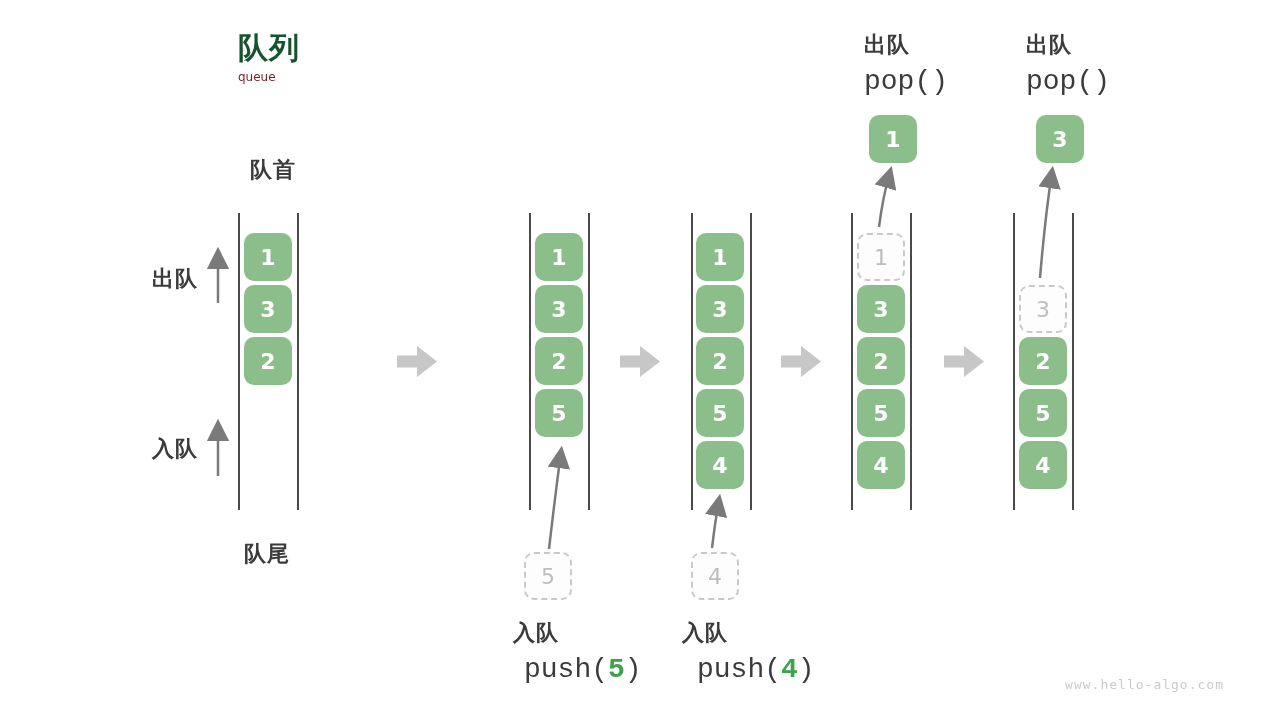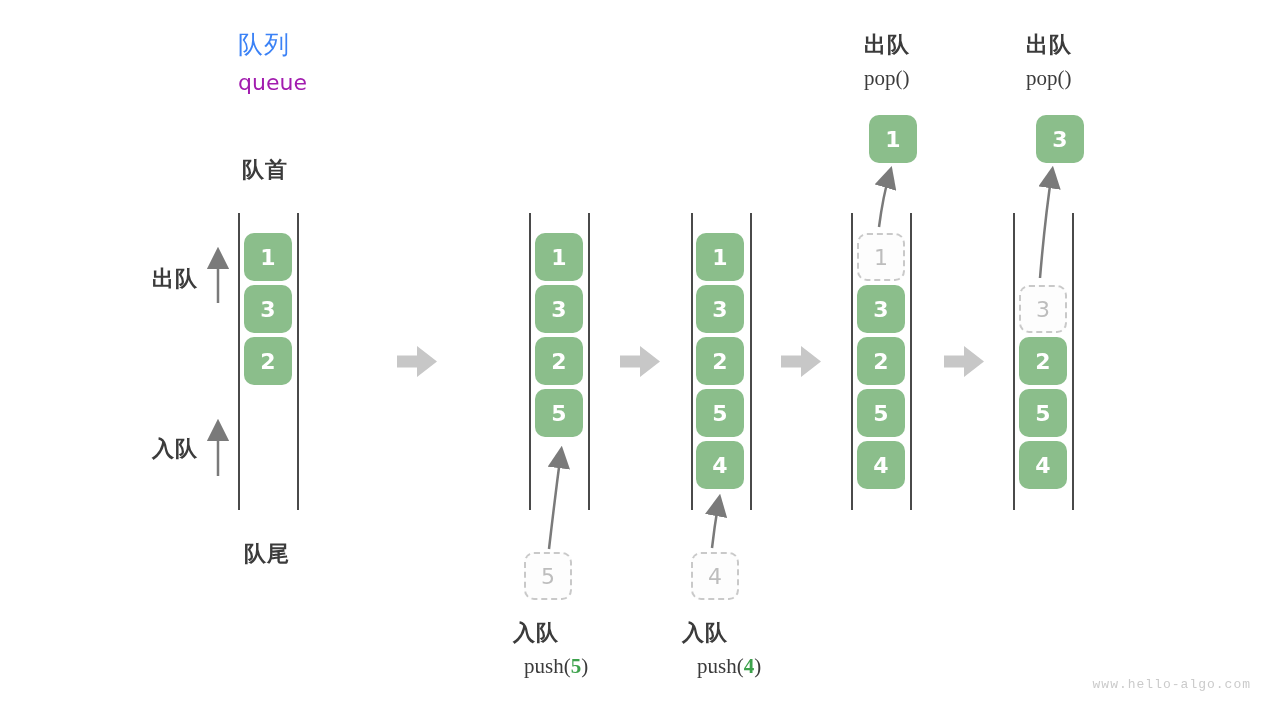--- a/index.html
+++ b/index.html
@@ -1,24 +1,24 @@
 <!DOCTYPE html>
 <html><head>
 <meta charset="utf-8">
 <style>
   html,body{margin:0;padding:0;background:#ffffff;}
   .canvas{
     position:relative;width:1280px;height:720px;background:#ffffff;overflow:hidden;
     font-family:"DejaVu Sans","Liberation Sans",sans-serif;color:#3b3b3b;
   }
   .abs{position:absolute;}
-  .title-zh{font-size:25px;font-weight:normal;color:#3b82f6;letter-spacing:1px;}
-  .title-en{font-size:22px;color:#a21caf;}
+  .title-zh{font-size:30px;font-weight:bold;color:#14532d;letter-spacing:1px;}
+  .title-en{font-size:12px;color:#7f1d1d;}
   .cn-label{font-size:22px;font-weight:bold;color:#3b3b3b;letter-spacing:1px;}
-  .code{font-family:Liberation Serif, serif;font-size:21px;color:#3b3b3b;}
+  .code{font-family:Liberation Mono, monospace;font-size:28px;color:#3b3b3b;}
   .code .arg{color:#3da24c;font-weight:bold;}
   .qline{position:absolute;top:213px;width:2px;height:297px;background:#4a4a4a;}
   .cell{
     position:absolute;width:48px;height:48px;border-radius:10px;background:#8bbe8b;
     color:#ffffff;font-size:22px;font-weight:bold;
     display:flex;align-items:center;justify-content:center;
   }
   .cell.ghost{
     background:#fdfdfd;border:2px dashed #c9c9c9;color:#bdbdbd;font-weight:normal;
     box-sizing:border-box;
@@ -31,21 +31,21 @@
   .overlay{position:absolute;left:0;top:0;pointer-events:none;}
 </style>
 </head>
 <body>
 
 <div class="canvas">
 
   <div class="abs title-zh" style="left:238px;top:28px;">队列</div>
   <div class="abs title-en" style="left:238px;top:70px;">queue</div>
 
-  <div class="abs cn-label" style="left:242px;top:155px;">队首</div>
+  <div class="abs cn-label" style="left:250px;top:155px;">队首</div>
   <div class="abs cn-label" style="left:244px;top:539px;">队尾</div>
   <div class="abs cn-label" style="left:152px;top:264px;">出队</div>
   <div class="abs cn-label" style="left:152px;top:434px;">入队</div>
 
   <svg class="overlay" width="1280" height="720">
     <defs>
       <marker id="ah" markerWidth="9" markerHeight="9" refX="6.5" refY="4.5" orient="auto">
         <path d="M0,0 L9,4.5 L0,9 z" fill="#7a7a7a"></path>
       </marker>
     </defs>
@@ -112,15 +112,15 @@
   <div class="cell" style="left:857px;top:441px;">4</div>
 
   <div class="abs cn-label" style="left:1026px;top:30px;">出队</div>
   <div class="abs code" style="left:1026px;top:66px;">pop()</div>
   <div class="cell" style="left:1036px;top:115px;">3</div>
   <div class="cell ghost" style="left:1019px;top:285px;">3</div>
   <div class="cell" style="left:1019px;top:337px;">2</div>
   <div class="cell" style="left:1019px;top:389px;">5</div>
   <div class="cell" style="left:1019px;top:441px;">4</div>
 
-  <div class="abs watermark" style="right:29px;top:677px;font-family:Liberation Mono, monospace;">www.hello-algo.com</div>
+  <div class="abs watermark" style="right:56px;top:677px;">www.hello-algo.com</div>
 
 </div>
 
 </body></html>

